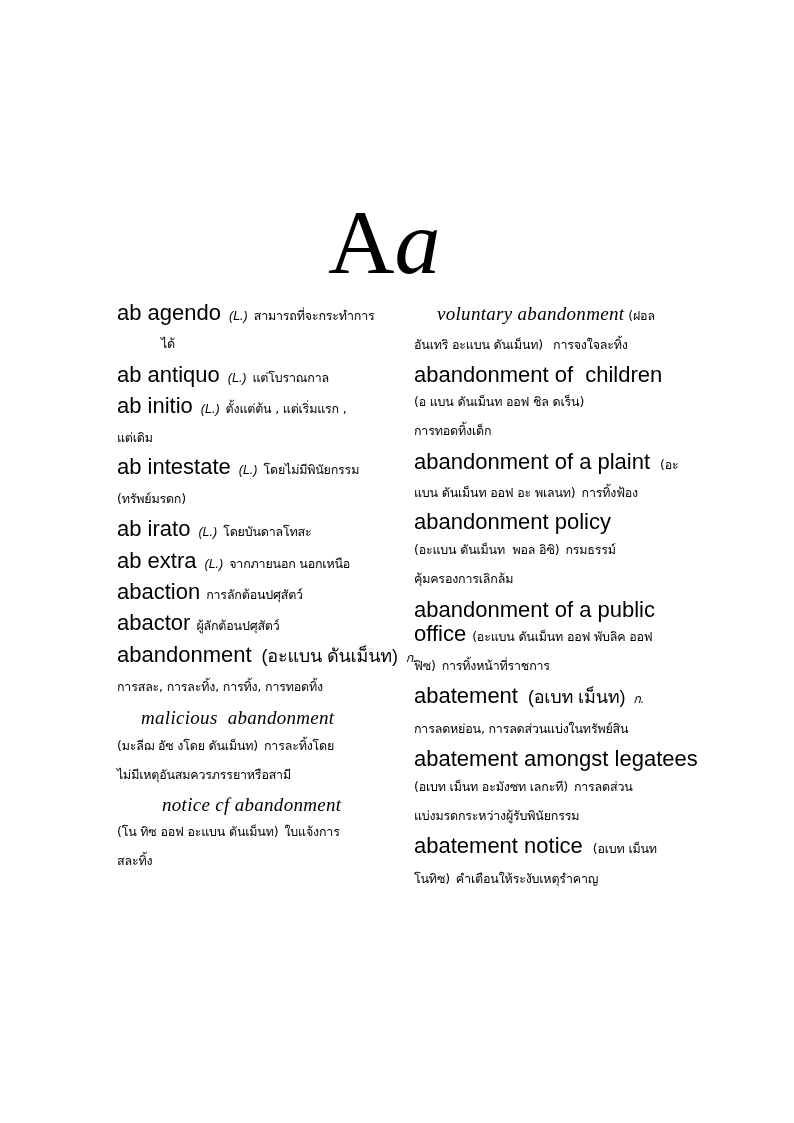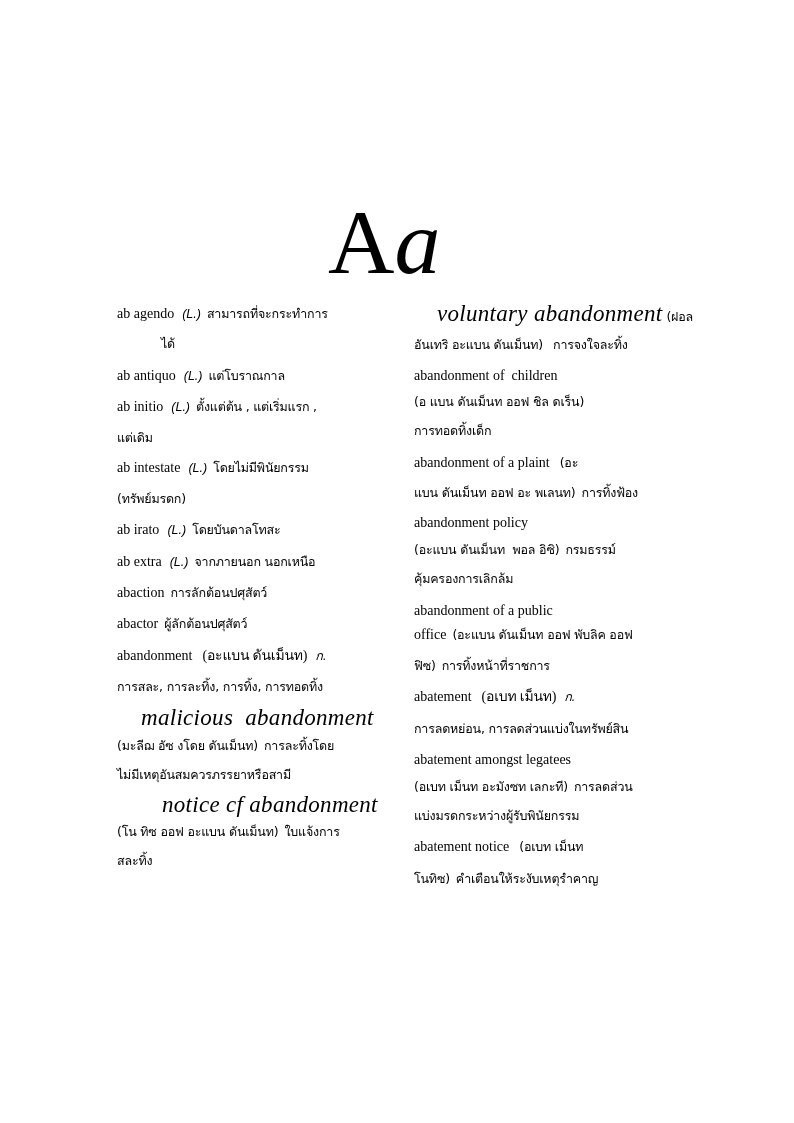--- a/index.html
+++ b/index.html
@@ -1,25 +1,25 @@
 <!DOCTYPE html>
 <html><head>
 <meta charset="utf-8">
 <style>
   html, body { margin: 0; padding: 0; background: #ffffff; }
   body { width: 794px; height: 1123px; position: relative; overflow: hidden; color: #000; }
   .page { position: absolute; left: 0; top: 0; width: 794px; height: 970px; background: #fff; }
   .big-letter { position: absolute; left: 328px; top: 196px; font-family: "Liberation Serif", serif; font-size: 92px; line-height: 92px; white-space: nowrap; }
   .big-letter .lower { font-style: italic; }
   .line { position: absolute; white-space: nowrap; line-height: 1; transform: translateY(-50%); }
-  .term { font-family: Liberation Serif, serif; font-size: 14px; }
-  .term-it { font-family: "Liberation Serif", serif; font-size: 23px; font-style: italic; letter-spacing: 0.3px; }
+  .term { font-family: Liberation Sans, sans-serif; font-size: 22px; }
+  .term-it { font-family: "Liberation Serif", serif; font-size: 19px; font-style: italic; letter-spacing: 0.3px; }
   .lang { font-family: "Liberation Sans", sans-serif; font-style: italic; font-size: 12.5px; margin: 0 6px 0 8px; }
   .thai { font-family: "DejaVu Sans", sans-serif; font-size: 12.5px; letter-spacing: -0.2px; }
-  .pron { font-family: Liberation Serif, serif; font-size: 14px; letter-spacing: -0.2px; margin-left: 6px; }
+  .pron { font-family: Liberation Sans, sans-serif; font-size: 18px; letter-spacing: -0.2px; margin-left: 6px; }
   .gap { margin-left: 6px; }
   .pos { font-family: "Liberation Sans", sans-serif; font-style: italic; font-size: 12.5px; margin-left: 8px; }
 </style>
 </head>
 <body>
 
 <div class="page">
 
   <div class="big-letter">
     <span>A</span><span class="lower">a</span>

